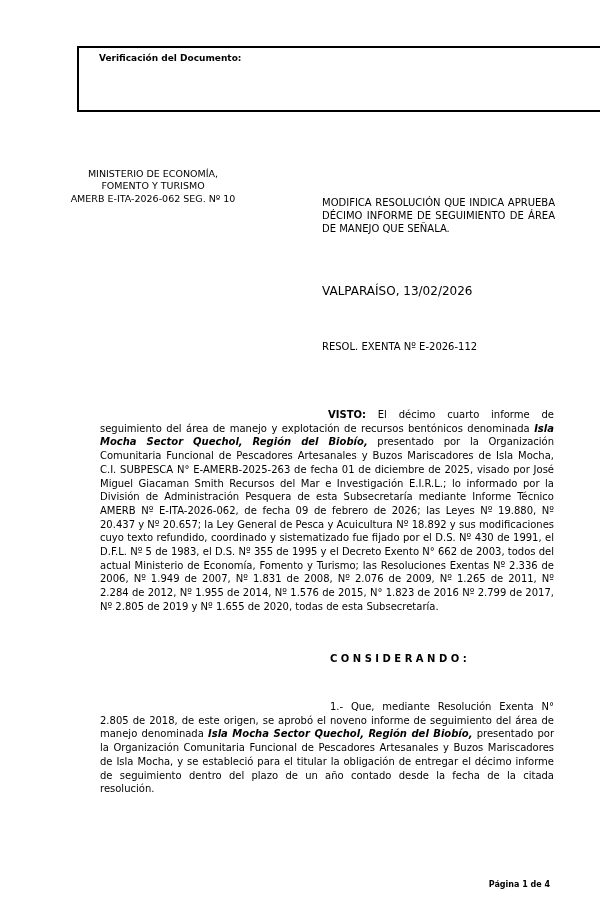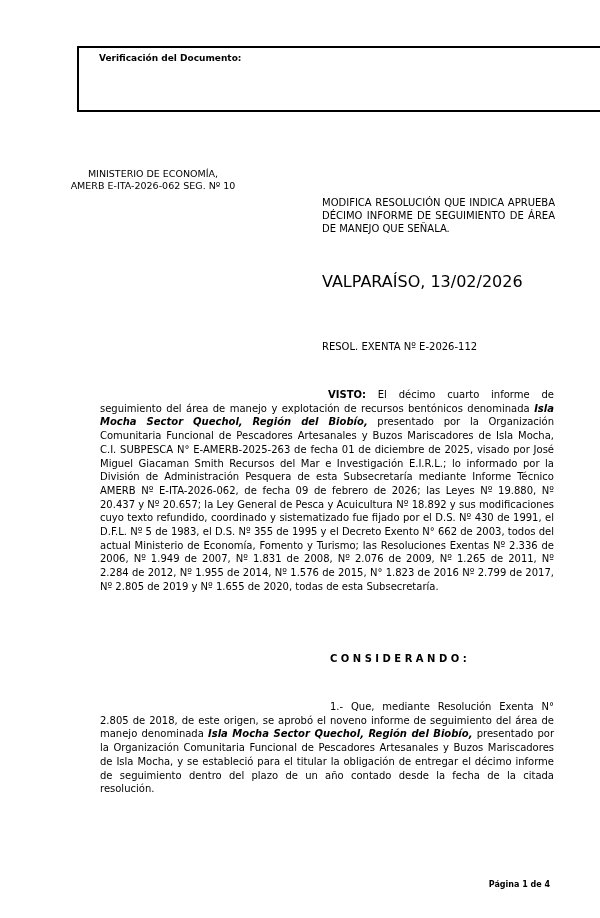--- a/index.html
+++ b/index.html
@@ -74,39 +74,39 @@
     left: 322px;
     top: 196px;
     width: 233px;
     font-size: 10px;
     line-height: 13.2px;
     text-align: justify;
   }
   .place-date {
     position: absolute;
     left: 322px;
-    top: 272px;
-    font-size: 16px;
+    top: 284px;
+    font-size: 12px;
   }
   .resol-num {
     position: absolute;
     left: 322px;
     top: 341px;
     font-size: 10px;
   }
   
   .body-par {
     position: absolute;
     left: 100px;
     width: 454px;
     font-size: 10px;
     line-height: 13.7px;
     text-align: justify;
   }
-  .visto-par { top: 388px; text-indent: 228px; }
+  .visto-par { top: 408px; text-indent: 228px; }
   .para-1   { top: 700px; text-indent: 230px; }
   .considerando {
     position: absolute;
     left: 330px;
     top: 653px;
     font-size: 10px;
     font-weight: bold;
   }
   .b { font-weight: bold; }
   .i { font-style: italic; }
@@ -125,20 +125,21 @@
 <body>
 
 <div class="page">
 
   <div class="verify-box">
     <div class="verify-title">Verificación del Documento:</div>
   </div>
 
   <div class="letterhead">
     <div>MINISTERIO DE ECONOMÍA,</div>
+    <div>FOMENTO Y TURISMO</div>
     <div>AMERB E-ITA-2026-062 SEG. Nº 10</div>
   </div>
 
   <div class="subject">MODIFICA RESOLUCIÓN QUE INDICA APRUEBA DÉCIMO INFORME DE SEGUIMIENTO DE ÁREA DE MANEJO QUE SEÑALA.</div>
 
   <div class="place-date">VALPARAÍSO, 13/02/2026</div>
 
   <div class="resol-num">RESOL. EXENTA Nº E-2026-112</div>
 
   <div class="body-par visto-par"><span class="b">VISTO:</span><span> El décimo cuarto informe de seguimiento del área de manejo y explotación de recursos bentónicos denominada </span><span class="b i">Isla Mocha Sector Quechol, Región del Biobío,</span><span> presentado por la Organización Comunitaria Funcional de Pescadores Artesanales y Buzos Mariscadores de Isla Mocha, C.I. SUBPESCA N° E-AMERB-2025-263 de fecha 01 de diciembre de 2025, visado por José Miguel Giacaman Smith Recursos del Mar e Investigación E.I.R.L.; lo informado por la División de Administración Pesquera de esta Subsecretaría mediante Informe Técnico AMERB Nº E-ITA-2026-062, de fecha 09 de febrero de 2026; las Leyes Nº 19.880, Nº 20.437 y Nº 20.657; la Ley General de Pesca y Acuicultura Nº 18.892 y sus modificaciones cuyo texto refundido, coordinado y sistematizado fue fijado por el D.S. Nº 430 de 1991, el D.F.L. Nº 5 de 1983, el D.S. Nº 355 de 1995 y el Decreto Exento N° 662 de 2003, todos del actual Ministerio de Economía, Fomento y Turismo; las Resoluciones Exentas Nº 2.336 de 2006, Nº 1.949 de 2007, Nº 1.831 de 2008, Nº 2.076 de 2009, Nº 1.265 de 2011, Nº 2.284 de 2012, Nº 1.955 de 2014, Nº 1.576 de 2015, N° 1.823 de 2016 Nº 2.799 de 2017, Nº 2.805 de 2019 y Nº 1.655 de 2020, todas de esta Subsecretaría.</span></div>

